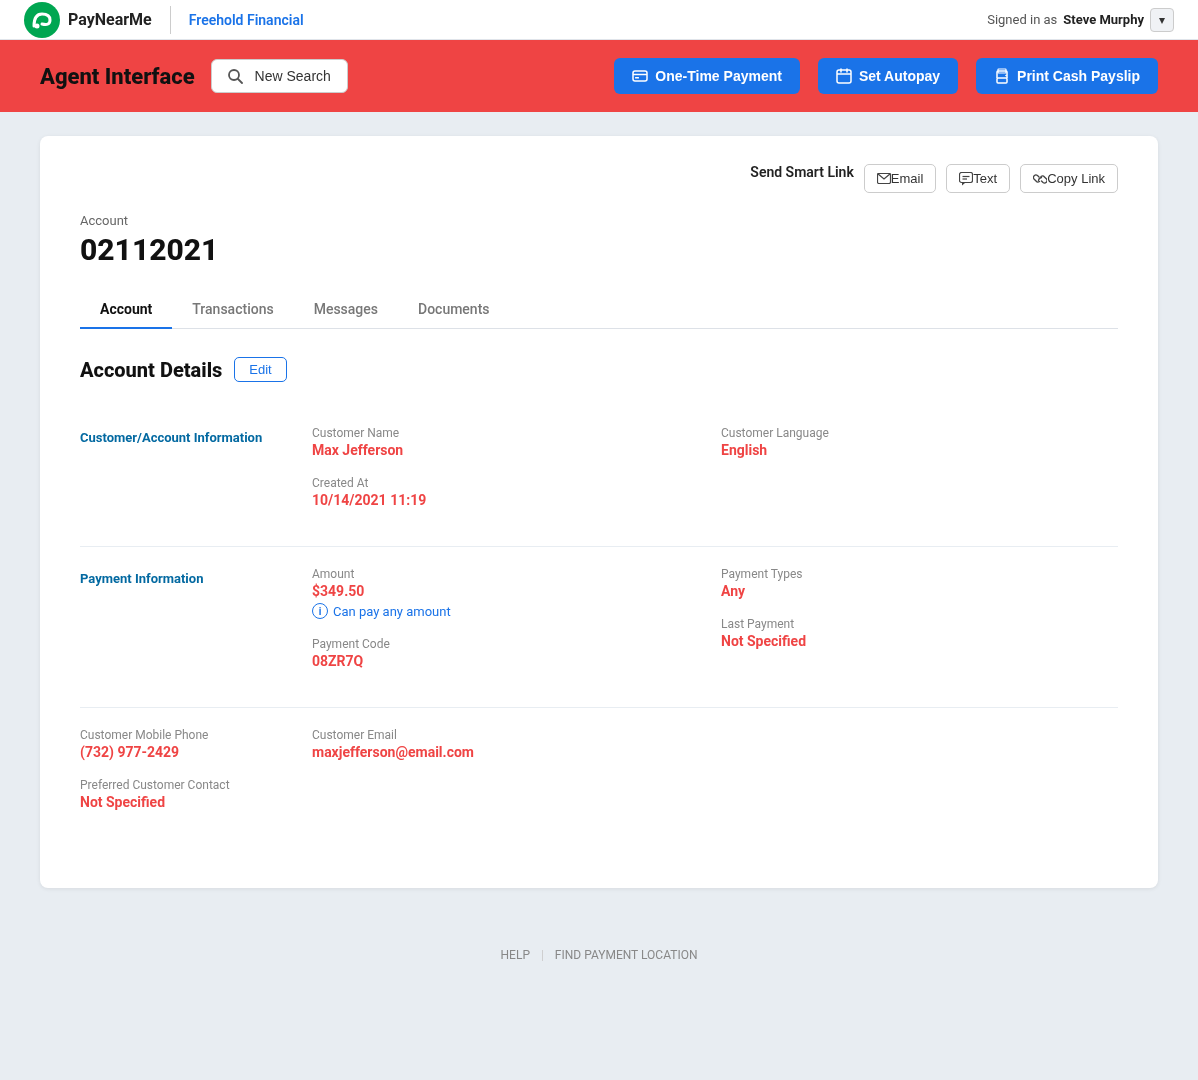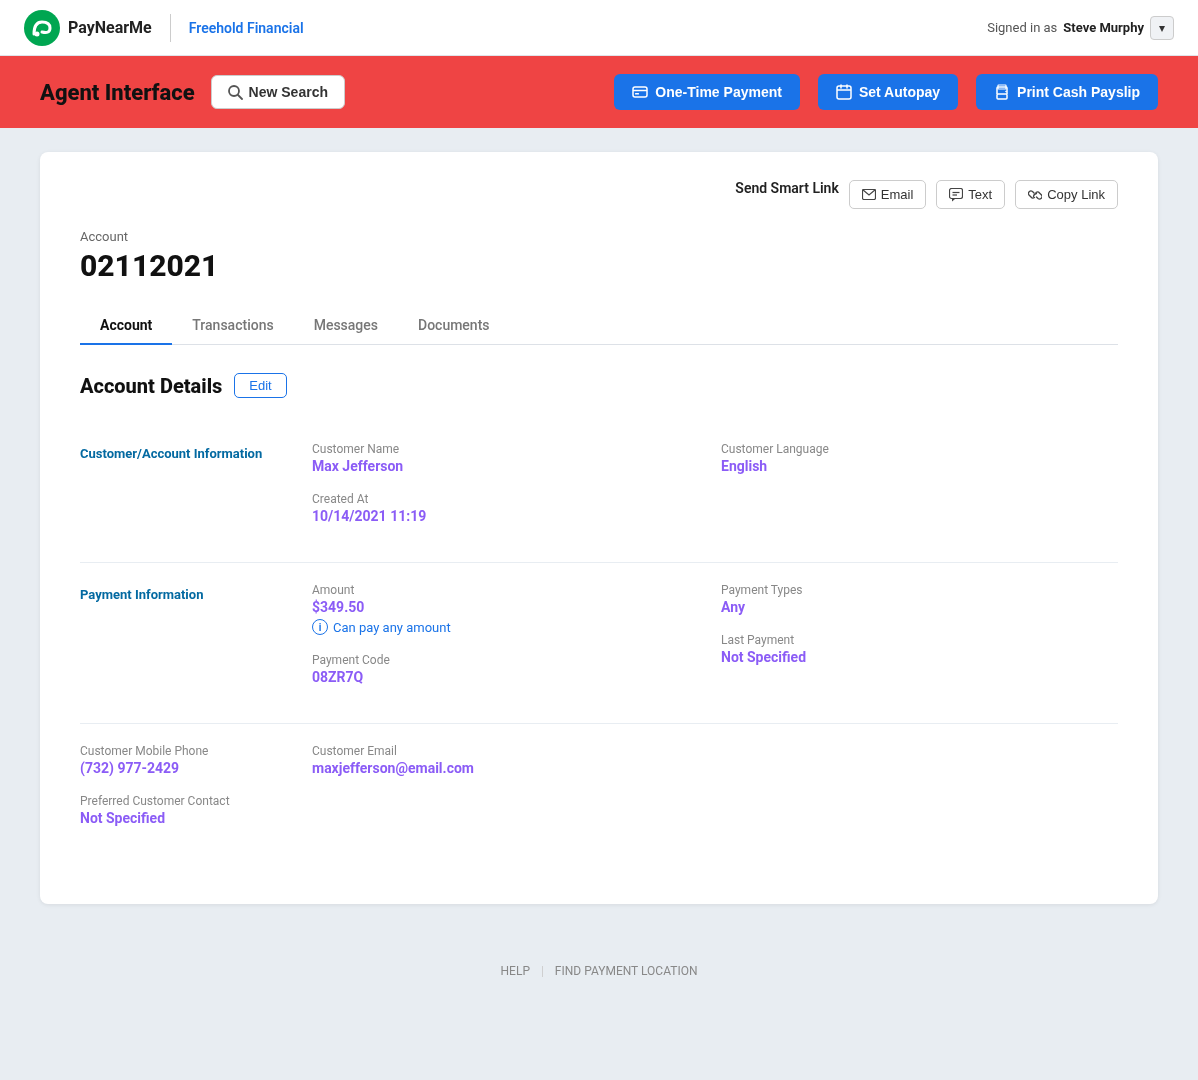--- a/index.html
+++ b/index.html
@@ -7,21 +7,21 @@
       font-family: -apple-system, BlinkMacSystemFont, 'Segoe UI', Roboto, Helvetica, Arial, sans-serif;
       background: #e8edf2;
       min-height: 1080px;
       font-size: 14px;
       color: #333;
     }
 
     
     .top-nav {
       background: #fff;
-      height: 56px;
+      height: 40px;
       display: flex;
       align-items: center;
       padding: 0 24px;
       border-bottom: 1px solid #e0e4ea;
     }
     .brand {
       display: flex;
       align-items: center;
       gap: 8px;
     }
@@ -70,27 +70,27 @@
       gap: 16px;
     }
     .agent-title {
       font-size: 22px;
       font-weight: 800;
       color: #111;
     }
     .new-search-btn {
       display: flex;
       align-items: center;
-      gap: 6px;
+      gap: 12px;
       background: #fff;
       border: 1px solid #ccc;
       border-radius: 6px;
       padding: 8px 16px;
       font-size: 14px;
-      font-weight: 700;
+      font-weight: 400;
       color: #333;
       cursor: pointer;
       text-align: center;
     }
     .new-search-btn svg { color: #555; }
     .header-actions {
       margin-left: auto;
       display: flex;
       gap: 18px;
     }
@@ -128,21 +128,20 @@
       margin-bottom: 20px;
     }
     .smart-link-label {
       font-size: 14px;
       font-weight: 600;
       color: #222;
     }
     .smart-link-btn {
       display: flex;
       align-items: center;
-      gap: 5px;
       background: #fff;
       border: 1px solid #ccc;
       border-radius: 5px;
       padding: 6px 12px;
       font-size: 13px;
       color: #333;
       cursor: pointer;
     }
 
     
@@ -219,21 +218,21 @@
       font-weight: bold;
     }
     .detail-label {
       font-size: 12px;
       color: #888;
       margin-bottom: 2px;
     }
     .detail-value {
       font-size: 14px;
       font-weight: 700;
-      color: #8b5cf6;
+      color: #ef4444;
     }
     .detail-sub {
       display: flex;
       align-items: center;
       gap: 5px;
       font-size: 13px;
       color: #1a73e8;
       margin-top: 4px;
     }
     .detail-sub-icon {

